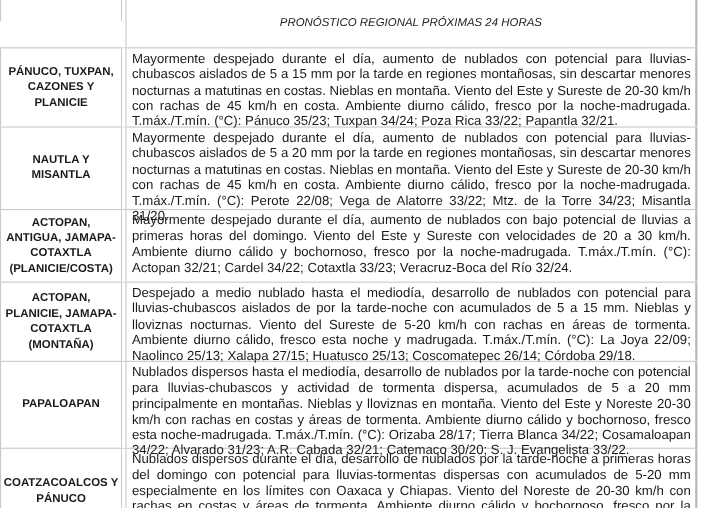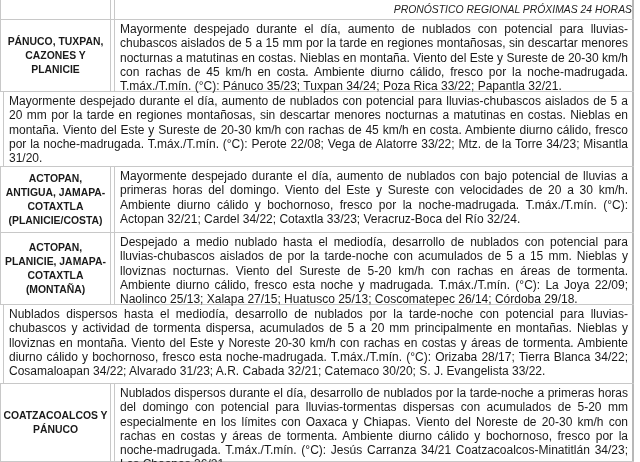--- a/index.html
+++ b/index.html
@@ -50,25 +50,25 @@
       border-left: 1px solid #c8c8c8;
       border-right: 2px solid #b8b8b8;
       font-size: 12px;
       line-height: 14.3px;
       text-align: justify;
       padding: 2px 4px 2px 5px;
       box-sizing: border-box;
     }
     .header .cell-region { height: 19px; }
     .header .cell-text {
-      text-align: right;
+      text-align: center;
       font-style: italic;
       font-size: 10.4px;
       line-height: 19px;
-      padding: 0;
+      padding: 12px;
       color: #222;
     }
     .r1 { height: 71px; }
     .r2 { height: 74px; }
     .r3 { height: 65px; }
     .r4 { height: 71px; }
     .r5 { height: 78px; }
     .r6 { height: 77px; }
   </style>
 </head>
@@ -81,37 +81,39 @@
     <div class="cell-text">PRONÓSTICO REGIONAL PRÓXIMAS 24 HORAS</div>
   </div>
 
   <div class="row r1">
     <div class="cell-region">PÁNUCO, TUXPAN, CAZONES Y PLANICIE</div>
     <div class="sep"></div>
     <div class="cell-text">Mayormente despejado durante el día, aumento de nublados con potencial para lluvias-chubascos aislados de 5 a 15 mm por la tarde en regiones montañosas, sin descartar menores nocturnas a matutinas en costas. Nieblas en montaña. Viento del Este y Sureste de 20-30 km/h con rachas de 45 km/h en costa. Ambiente diurno cálido, fresco por la noche-madrugada. T.máx./T.mín. (°C): Pánuco 35/23; Tuxpan 34/24; Poza Rica 33/22; Papantla 32/21.</div>
   </div>
 
   <div class="row r2">
+    <div class="cell-region">NAUTLA Y MISANTLA</div>
     <div class="sep"></div>
     <div class="cell-text">Mayormente despejado durante el día, aumento de nublados con potencial para lluvias-chubascos aislados de 5 a 20 mm por la tarde en regiones montañosas, sin descartar menores nocturnas a matutinas en costas. Nieblas en montaña. Viento del Este y Sureste de 20-30 km/h con rachas de 45 km/h en costa. Ambiente diurno cálido, fresco por la noche-madrugada. T.máx./T.mín. (°C): Perote 22/08; Vega de Alatorre 33/22; Mtz. de la Torre 34/23; Misantla 31/20.</div>
   </div>
 
   <div class="row r3">
     <div class="cell-region">ACTOPAN, ANTIGUA, JAMAPA-COTAXTLA (PLANICIE/COSTA)</div>
     <div class="sep"></div>
     <div class="cell-text">Mayormente despejado durante el día, aumento de nublados con bajo potencial de lluvias a primeras horas del domingo. Viento del Este y Sureste con velocidades de 20 a 30 km/h. Ambiente diurno cálido y bochornoso, fresco por la noche-madrugada. T.máx./T.mín. (°C): Actopan 32/21; Cardel 34/22; Cotaxtla 33/23; Veracruz-Boca del Río 32/24.</div>
   </div>
 
   <div class="row r4">
     <div class="cell-region">ACTOPAN, PLANICIE, JAMAPA-COTAXTLA (MONTAÑA)</div>
     <div class="sep"></div>
     <div class="cell-text">Despejado a medio nublado hasta el mediodía, desarrollo de nublados con potencial para lluvias-chubascos aislados de por la tarde-noche con acumulados de 5 a 15  mm. Nieblas y lloviznas nocturnas. Viento del Sureste de 5-20 km/h con rachas en áreas de tormenta. Ambiente diurno cálido, fresco esta noche y madrugada. T.máx./T.mín. (°C): La Joya 22/09; Naolinco 25/13; Xalapa 27/15; Huatusco 25/13; Coscomatepec 26/14; Córdoba 29/18.</div>
   </div>
 
   <div class="row r5">
+    <div class="cell-region">PAPALOAPAN</div>
     <div class="sep"></div>
     <div class="cell-text">Nublados dispersos hasta el mediodía, desarrollo de nublados por la tarde-noche con potencial para lluvias-chubascos y actividad de tormenta dispersa, acumulados de 5 a 20 mm principalmente en montañas. Nieblas y lloviznas en montaña. Viento del Este y Noreste 20-30 km/h con rachas en costas y áreas de tormenta. Ambiente diurno cálido y bochornoso, fresco esta noche-madrugada. T.máx./T.mín. (°C): Orizaba 28/17; Tierra Blanca 34/22; Cosamaloapan 34/22; Alvarado 31/23; A.R. Cabada 32/21; Catemaco 30/20; S. J. Evangelista 33/22.</div>
   </div>
 
   <div class="row r6">
     <div class="cell-region">COATZACOALCOS Y PÁNUCO</div>
     <div class="sep"></div>
     <div class="cell-text">Nublados dispersos durante el día, desarrollo de nublados por la tarde-noche a primeras horas del domingo con potencial para lluvias-tormentas dispersas con acumulados de 5-20 mm especialmente en los límites con Oaxaca y Chiapas. Viento del Noreste de 20-30 km/h con rachas en costas y áreas de tormenta. Ambiente diurno cálido y bochornoso, fresco por la noche-madrugada. T.máx./T.mín. (°C): Jesús Carranza 34/21 Coatzacoalcos-Minatitlán 34/23; Las Choapas 36/21.</div>
   </div>
 </div>

